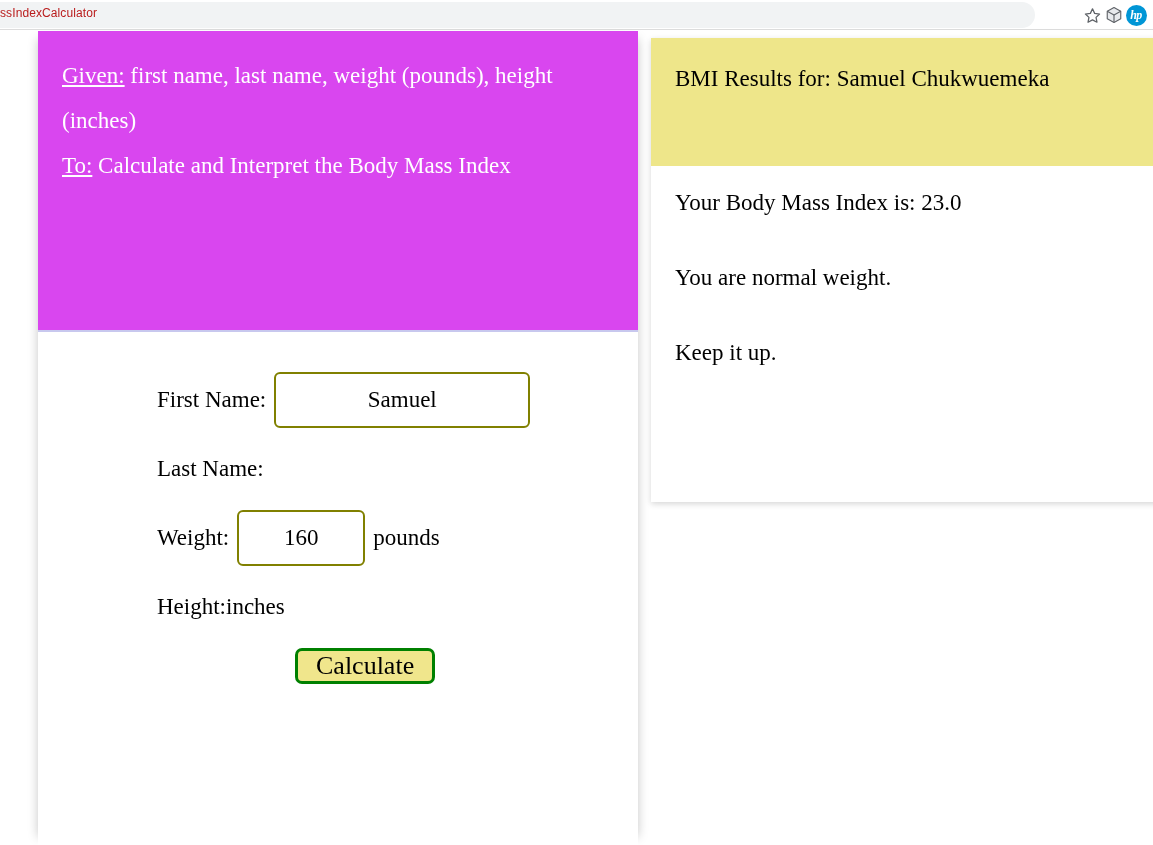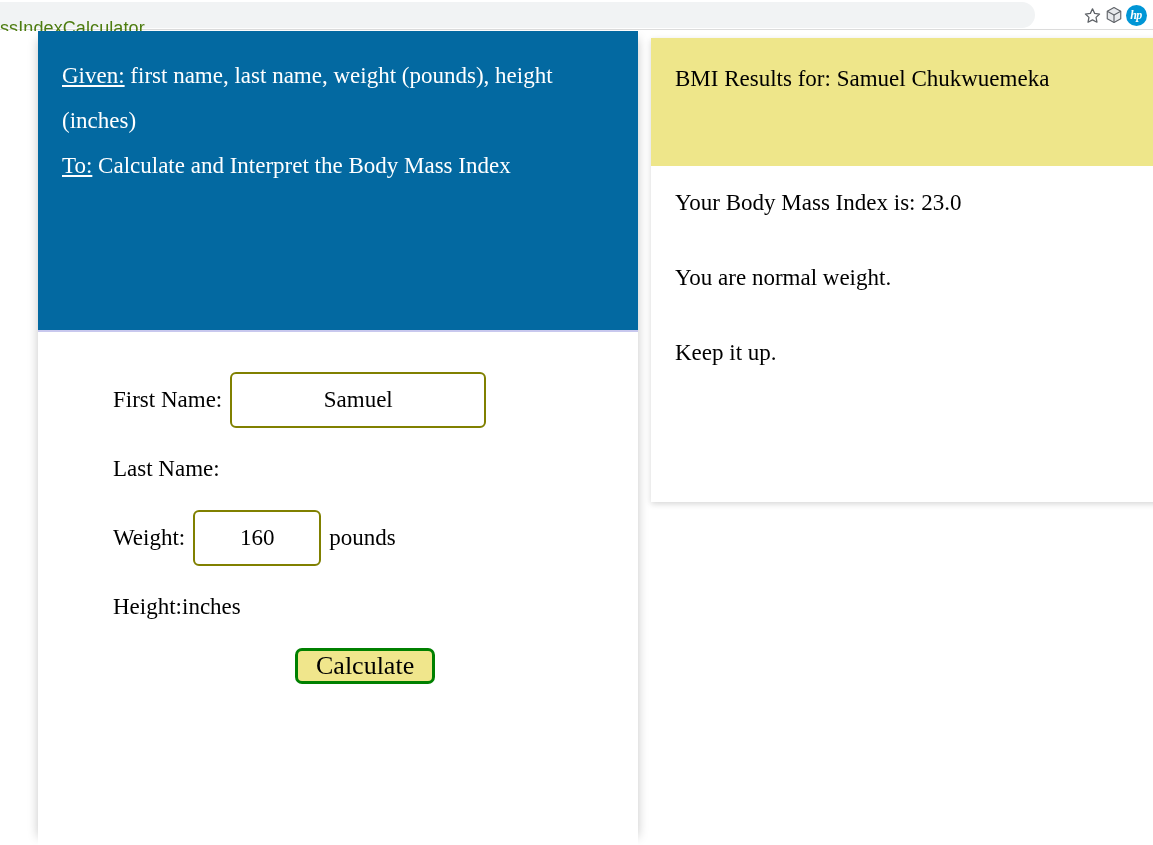--- a/index.html
+++ b/index.html
@@ -31,24 +31,24 @@
     top: 2px;
     width: 1075px;
     height: 26px;
     background: #f1f3f4;
     border-radius: 13px;
     box-sizing: border-box;
   }
   .omnibox-text {
     position: absolute;
     left: 40px;
-    top: 16px;
+    top: 4px;
     font-family: "Liberation Sans", "DejaVu Sans", sans-serif;
-    font-size: 18px;
-    color: #4d7c0f;
+    font-size: 12px;
+    color: #b91c1c;
     white-space: nowrap;
     letter-spacing: 0.1px;
   }
   .chrome-icons {
     position: absolute;
     right: 6px;
     top: 0;
     height: 30px;
     display: flex;
     align-items: center;
@@ -93,21 +93,21 @@
     top: 0;
     width: 600px;
     height: 814px;
     background: #ffffff;
     box-shadow: -8px 0 10px -8px rgba(0,0,0,0.22),
                  8px 0 10px -8px rgba(0,0,0,0.22);
     box-sizing: border-box;
   }
 
   .intro-block {
-    background: #0369a1;
+    background: #d946ef;
     border-bottom: 2px solid #c8c8ee;
     color: #ffffff;
     padding: 22px 24px 24px 24px;
     box-sizing: border-box;
     height: 301px;
   }
   .intro-line {
     font-size: 23px;
     line-height: 45px;
     color: #ffffff;
@@ -119,20 +119,21 @@
   .form-area {
     padding: 40px 0 0 0;
   }
   .field-row {
     display: flex;
     align-items: center;
     padding-left: 75px;
     margin-bottom: 28px;
     font-size: 23px;
     color: #000000;
+    margin-left: 44px;
   }
   .field-label {
     white-space: nowrap;
   }
   .text-input {
     font-family: "Liberation Serif", "DejaVu Serif", serif;
     font-size: 23px;
     text-align: center;
     color: #000000;
     background: #ffffff;

